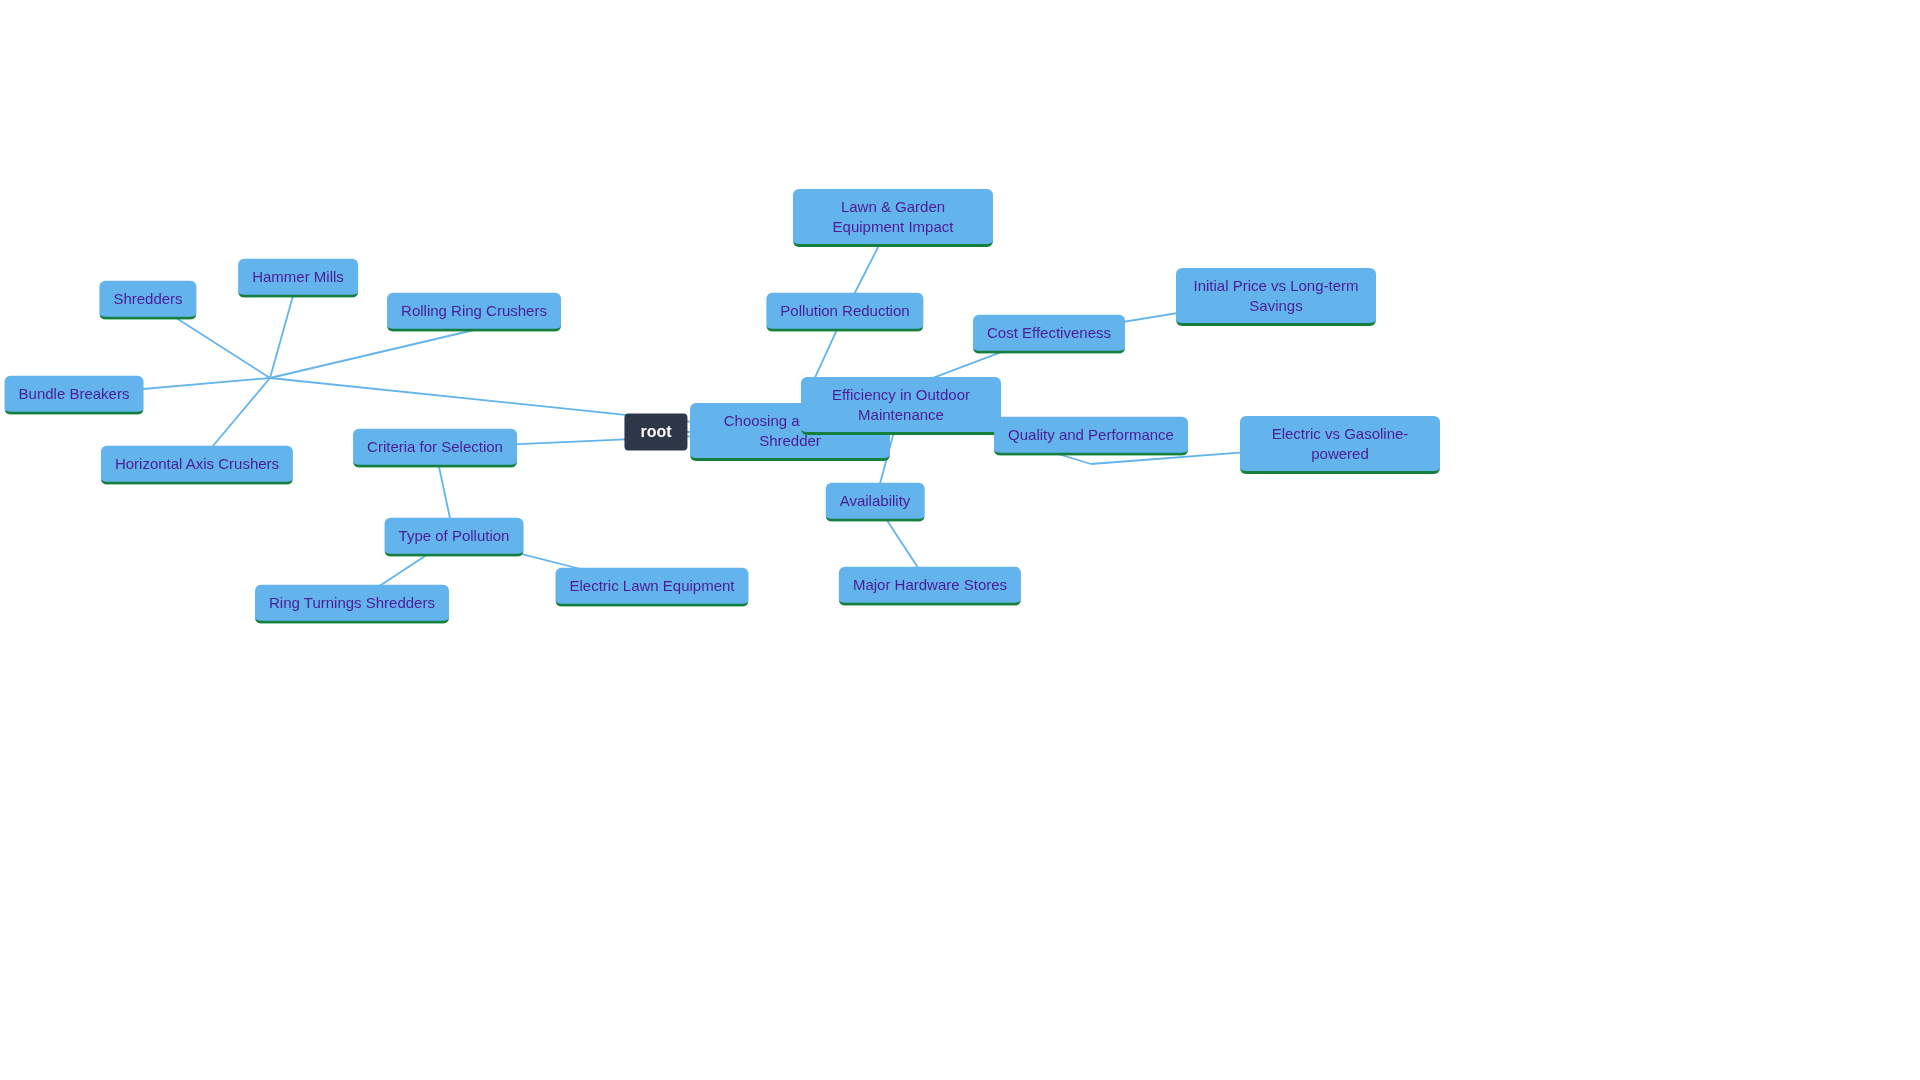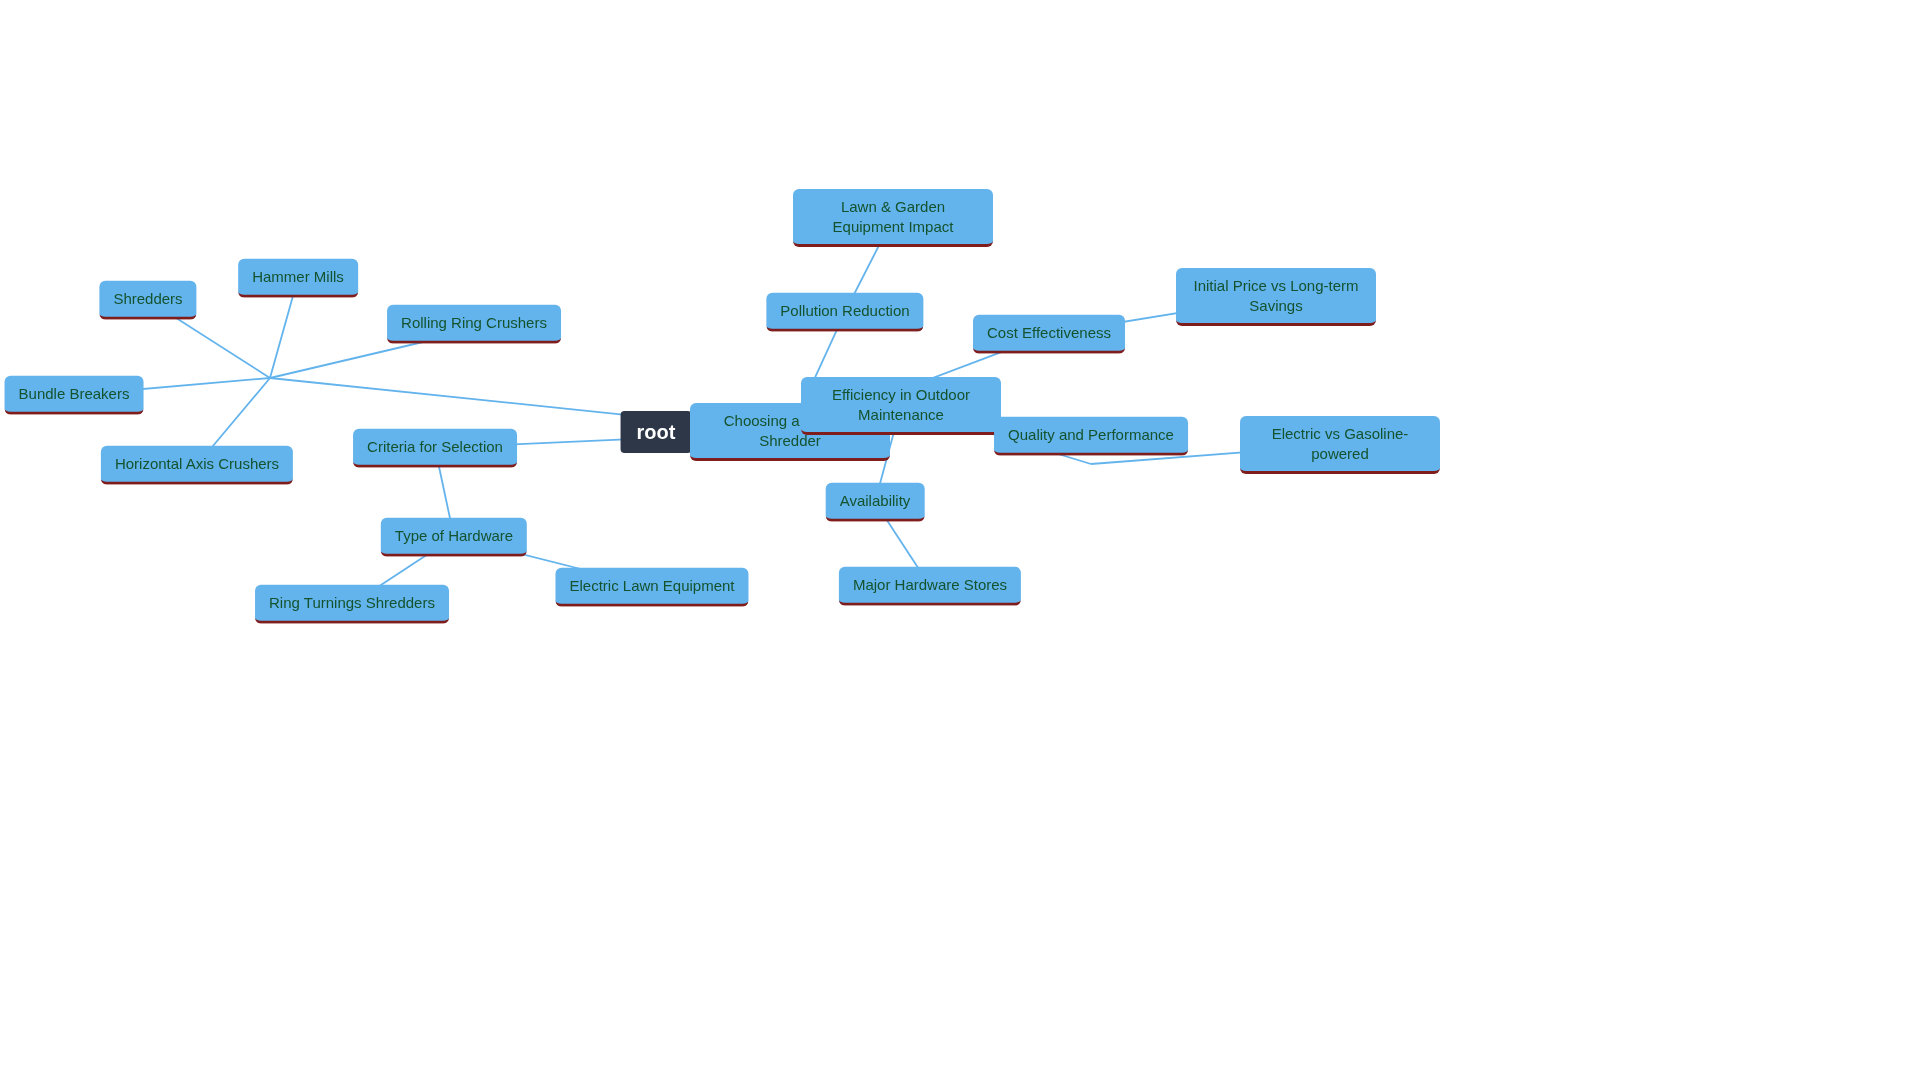--- a/index.html
+++ b/index.html
@@ -31,28 +31,28 @@
       text-align: center;
       cursor: pointer;
       white-space: normal;
       max-width: 200px;
       line-height: 1.3;
     }
     .node-root {
       background: #2d3748;
       color: #ffffff;
       font-weight: bold;
-      font-size: 20px;
+      font-size: 16px;
       border-radius: 4px;
       padding: 8px 16px;
     }
     .node-topic {
       background: #63b3ed;
-      color: #14532d;
-      border-bottom: 3px solid #7f1d1d;
+      color: #4c1d95;
+      border-bottom: 3px solid #15803d;
     }
   </style>
 </head>
 <body>
 
 <div id="mindmap-canvas">
   <svg id="connections">
       <line x1="656" y1="432" x2="790" y2="432" stroke="#63b3ed" stroke-width="1.8"></line>
       <line x1="790" y1="432" x2="270" y2="378" stroke="#63b3ed" stroke-width="1.8"></line>
       <line x1="790" y1="432" x2="435" y2="448" stroke="#63b3ed" stroke-width="1.8"></line>
@@ -72,24 +72,24 @@
       <line x1="901" y1="406" x2="1091" y2="464" stroke="#63b3ed" stroke-width="1.8"></line>
       <line x1="1091" y1="464" x2="1340" y2="445" stroke="#63b3ed" stroke-width="1.8"></line>
       <line x1="901" y1="406" x2="875" y2="502" stroke="#63b3ed" stroke-width="1.8"></line>
       <line x1="875" y1="502" x2="930" y2="586" stroke="#63b3ed" stroke-width="1.8"></line>
     </svg>
 <div class="node node-root" style="left: 656px; top: 432px;">root</div>
     <div class="node node-topic" style="left: 790px; top: 432px;">Choosing a Chipper Shredder</div>
     <div class="node node-topic" style="left: 435px; top: 448px;">Criteria for Selection</div>
     <div class="node node-topic" style="left: 148px; top: 300px;">Shredders</div>
     <div class="node node-topic" style="left: 298px; top: 278px;">Hammer Mills</div>
-    <div class="node node-topic" style="left: 474px; top: 324px;">Rolling Ring Crushers</div>
+    <div class="node node-topic" style="left: 474px; top: 312px;">Rolling Ring Crushers</div>
     <div class="node node-topic" style="left: 74px; top: 395px;">Bundle Breakers</div>
     <div class="node node-topic" style="left: 197px; top: 465px;">Horizontal Axis Crushers</div>
-    <div class="node node-topic" style="left: 454px; top: 537px;">Type of Hardware</div>
+    <div class="node node-topic" style="left: 454px; top: 537px;">Type of Pollution</div>
     <div class="node node-topic" style="left: 352px; top: 604px;">Ring Turnings Shredders</div>
     <div class="node node-topic" style="left: 652px; top: 587px;">Electric Lawn Equipment</div>
     <div class="node node-topic" style="left: 845px; top: 312px; text-align: right;">Pollution Reduction</div>
     <div class="node node-topic" style="left: 893px; top: 218px;">Lawn &amp; Garden Equipment Impact</div>
     <div class="node node-topic" style="left: 1049px; top: 334px;">Cost Effectiveness</div>
     <div class="node node-topic" style="left: 1276px; top: 297px;">Initial Price vs Long-term Savings</div>
     <div class="node node-topic" style="left: 901px; top: 406px; text-align: center;">Efficiency in Outdoor Maintenance</div>
     <div class="node node-topic" style="left: 1091px; top: 436px;">Quality and Performance</div>
     <div class="node node-topic" style="left: 1340px; top: 445px;">Electric vs Gasoline-powered</div>
     <div class="node node-topic" style="left: 875px; top: 502px;">Availability</div>

